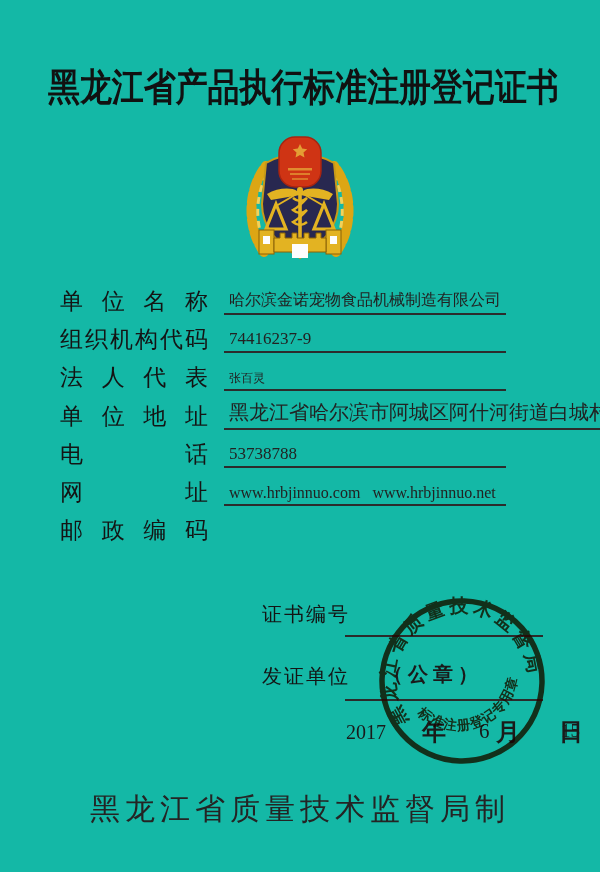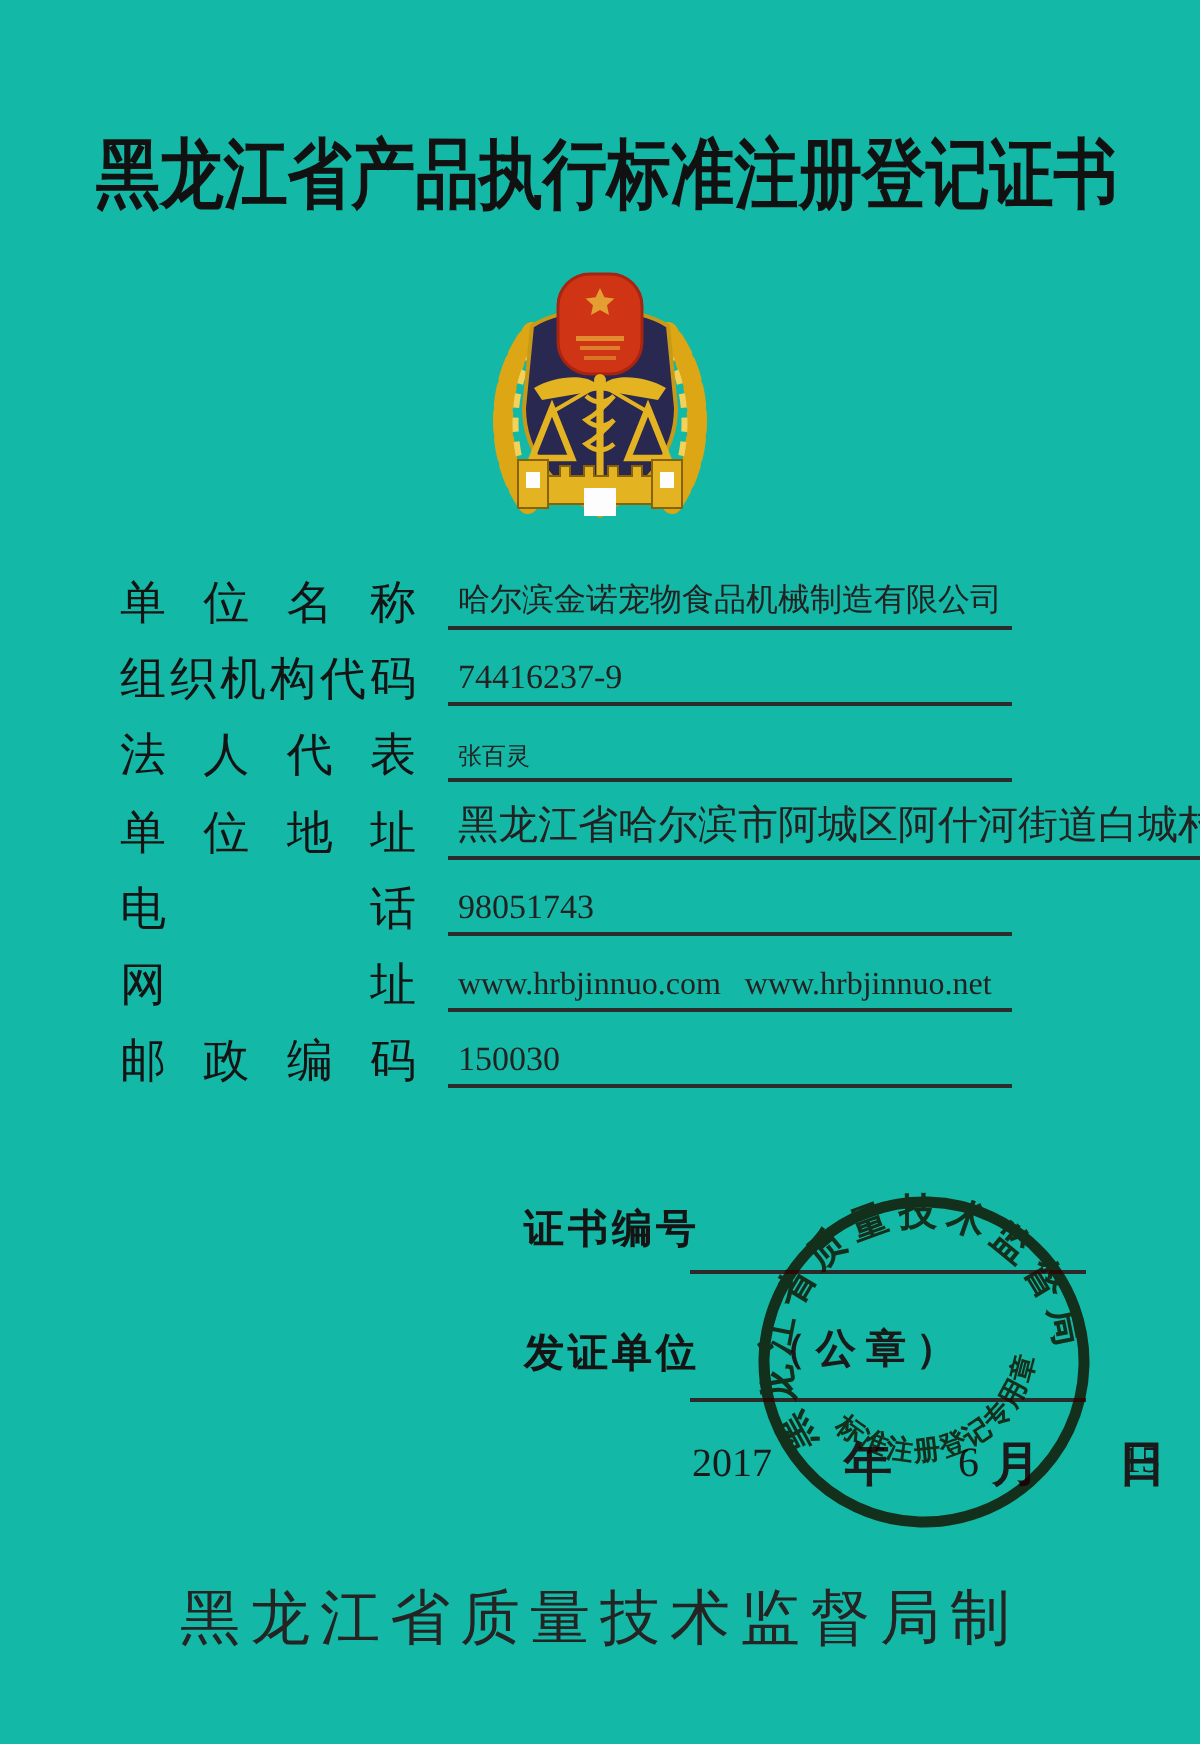--- a/index.html
+++ b/index.html
@@ -25,21 +25,21 @@
   .field-value{
     flex:1;margin-left:16px;border-bottom:2px solid #2c2c2c;
     padding:0 2px 2px 5px;font-size:16px;white-space:pre;color:#222;
   }
   .fr1{top:286px}.fr2{top:324px}.fr3{top:362px}.fr4{top:401px}
   .fr5{top:439px}.fr6{top:477px}.fr7{top:515px}
   .fr2 .field-value,.fr5 .field-value,.fr7 .field-value{font-size:17px;}
   .fr3 .field-value{font-size:12px;}
   .fr4 .field-value{font-size:20px;}
   
-  .cert-label{position:absolute;font-size:20px;font-weight:bold;letter-spacing:2px;color:#141414;}
+  .cert-label{position:absolute;font-size:20px;font-weight:normal;letter-spacing:2px;color:#141414;}
   .cert-no-label{left:262px;top:601px;}
   .issuer-label{left:262px;top:663px;}
   .issuer-value{position:absolute;left:383px;top:661px;font-size:20px;font-weight:bold;letter-spacing:5px;color:#1a1a1a;}
   .cert-line{position:absolute;left:345px;width:198px;height:0;border-bottom:2px solid #2b2b2b;}
   .line1{top:635px;}
   .line2{top:699px;}
   .date-row span{position:absolute;color:#1a1a1a;}
   .d-year{left:346px;top:721px;font-size:20px;}
   .d-year-u{left:422px;top:716px;font-size:24px;font-weight:bold;}
   .d-month{left:479px;top:719px;font-size:21px;}
@@ -105,29 +105,28 @@
   <div class="field-row fr3">
     <div class="field-label">法人代表</div>
     <div class="field-value">张百灵</div>
   </div>
   <div class="field-row fr4">
     <div class="field-label">单位地址</div>
     <div class="field-value">黑龙江省哈尔滨市阿城区阿什河街道白城村</div>
   </div>
   <div class="field-row fr5">
     <div class="field-label">电话</div>
-    <div class="field-value">98051743</div>
+    <div class="field-value">53738788</div>
   </div>
   <div class="field-row fr6">
     <div class="field-label">网址</div>
     <div class="field-value">www.hrbjinnuo.com   www.hrbjinnuo.net</div>
   </div>
   <div class="field-row fr7">
     <div class="field-label">邮政编码</div>
-    <div class="field-value">150030</div>
   </div>
 
   <div class="cert-label cert-no-label">证书编号</div>
   <div class="cert-line line1"></div>
   <div class="cert-label issuer-label">发证单位</div>
   <div class="issuer-value">（公章）</div>
   <div class="cert-line line2"></div>
 
   <div class="date-row">
     <span class="d-year">2017</span>

